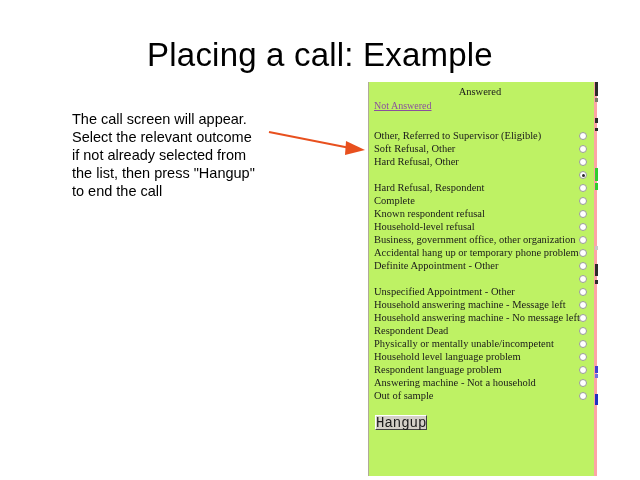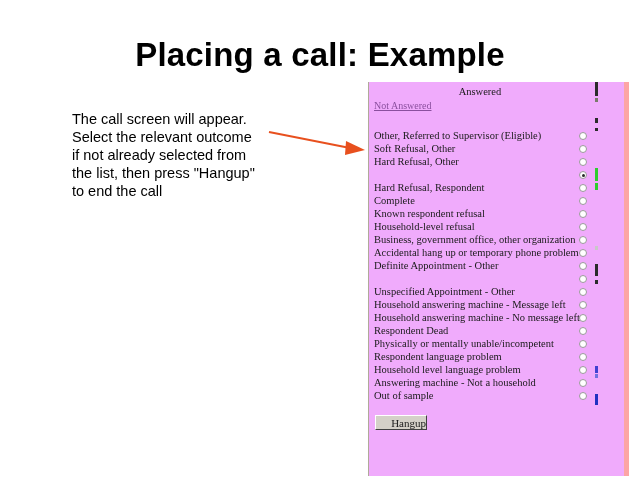--- a/index.html
+++ b/index.html
@@ -18,21 +18,21 @@
 
   
   #slide-title {
     position: absolute;
     left: 0;
     top: 36px;
     width: 640px;
     text-align: center;
     font-family: "Liberation Sans", sans-serif;
     font-size: 33px;
-    font-weight: 700;
+    font-weight: 400;
     color: #000000;
     letter-spacing: 0.2px;
     white-space: nowrap;
   }
 
   
   #body-text {
     position: absolute;
     left: 72px;
     top: 110px;
@@ -52,25 +52,25 @@
     width: 102px;
     height: 34px;
     overflow: visible;
   }
 
   
   #call-screen-panel {
     position: absolute;
     left: 368px;
     top: 82px;
-    width: 261px;
+    width: 229px;
     height: 394px;
-    background: #f0abfc;
+    background: #bef264;
     border-left: 1px solid #b0aa99;
-    border-right: 5px solid #fca5a5;
+    border-right: 3px solid #fca5a5;
     box-sizing: border-box;
   }
 
   
   #panel-edge-strip {
     position: absolute;
     left: 595px;
     top: 82px;
     width: 3px;
     height: 394px;
@@ -151,24 +151,24 @@
   #hangup-button {
     position: absolute;
     left: 6px;
     width: 52px;
     height: 15px;
     background: #d4d0c8;
     border-top: 1px solid #ffffff;
     border-left: 1px solid #ffffff;
     border-right: 1px solid #404040;
     border-bottom: 1px solid #404040;
-    font-family: Liberation Serif, serif;
-    font-size: 11px;
+    font-family: Liberation Mono, monospace;
+    font-size: 14px;
     color: #1a1a1a;
-    text-align: right;
+    text-align: left;
     line-height: 14px;
     box-sizing: border-box;
     cursor: pointer;
     padding: 0;
   }
 </style>
 </head>
 <body>
 
 <div id="slide-title">Placing a call: Example</div>
@@ -253,25 +253,25 @@
       </div>
       <div class="outcome-row">
         <span class="outcome-label">Respondent Dead</span>
         <span class="outcome-radio"></span>
       </div>
       <div class="outcome-row">
         <span class="outcome-label">Physically or mentally unable/incompetent</span>
         <span class="outcome-radio"></span>
       </div>
       <div class="outcome-row">
+        <span class="outcome-label">Household level language problem</span>
+        <span class="outcome-radio"></span>
+      </div>
+      <div class="outcome-row">
         <span class="outcome-label">Respondent language problem</span>
-        <span class="outcome-radio"></span>
-      </div>
-      <div class="outcome-row">
-        <span class="outcome-label">Household level language problem</span>
         <span class="outcome-radio"></span>
       </div>
       <div class="outcome-row">
         <span class="outcome-label">Answering machine - Not a household</span>
         <span class="outcome-radio"></span>
       </div>
       <div class="outcome-row">
         <span class="outcome-label">Out of sample</span>
         <span class="outcome-radio"></span>
       </div>

